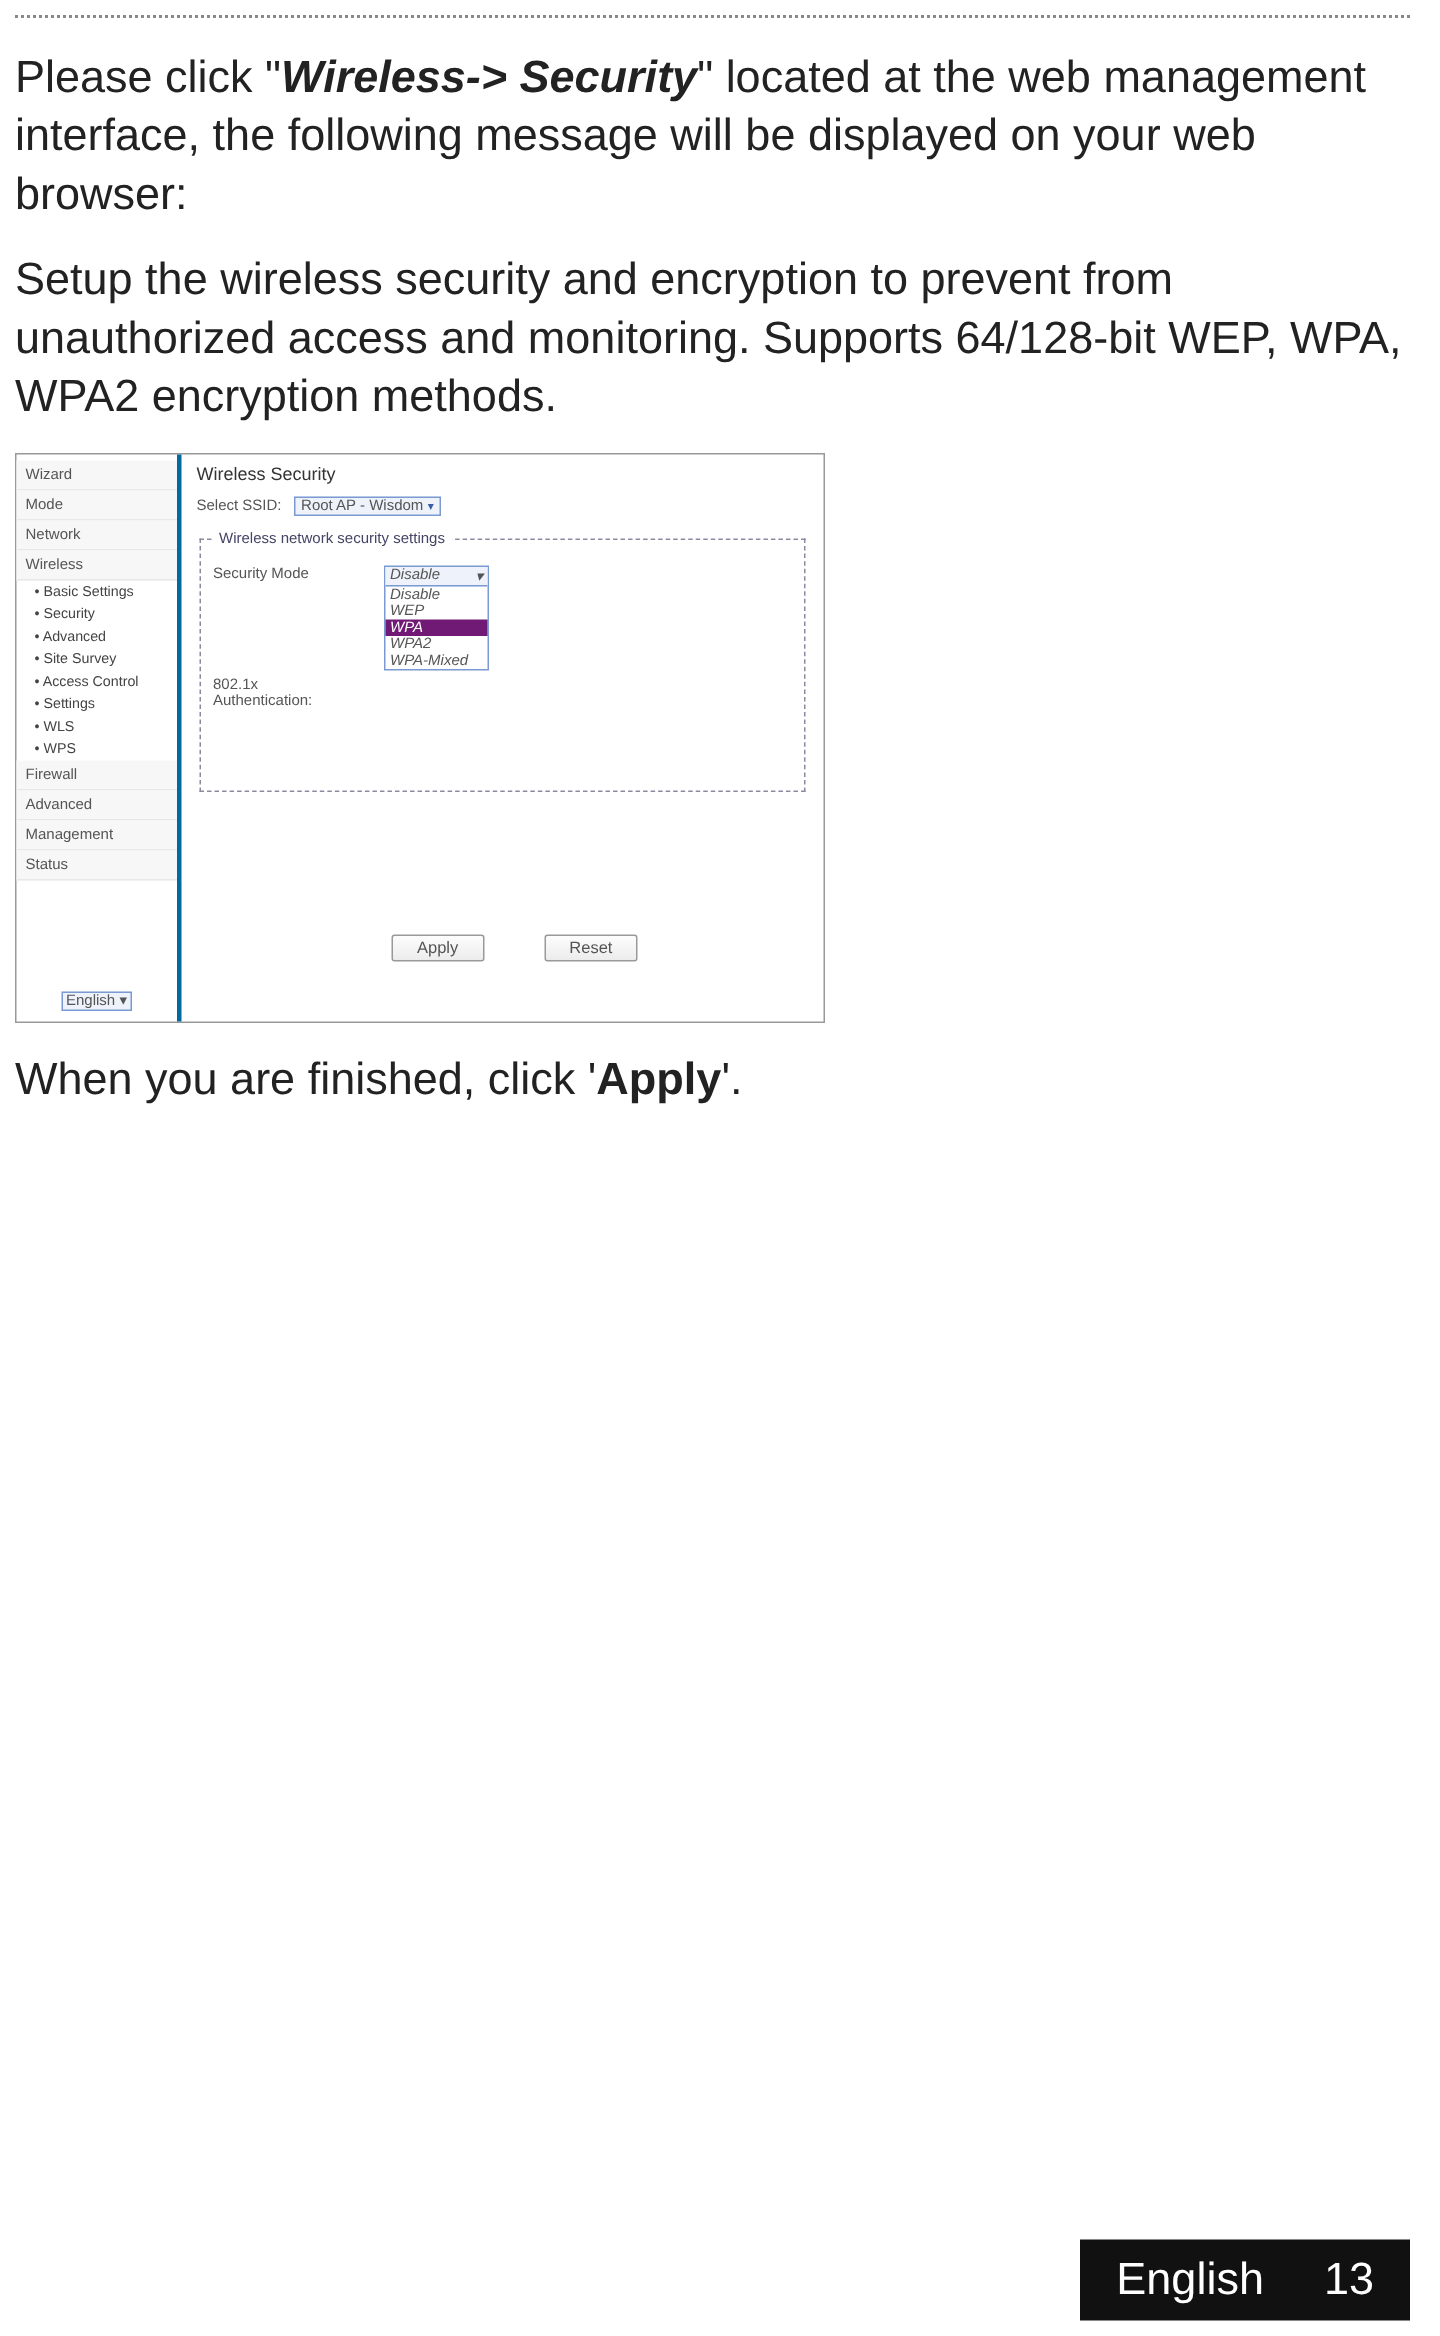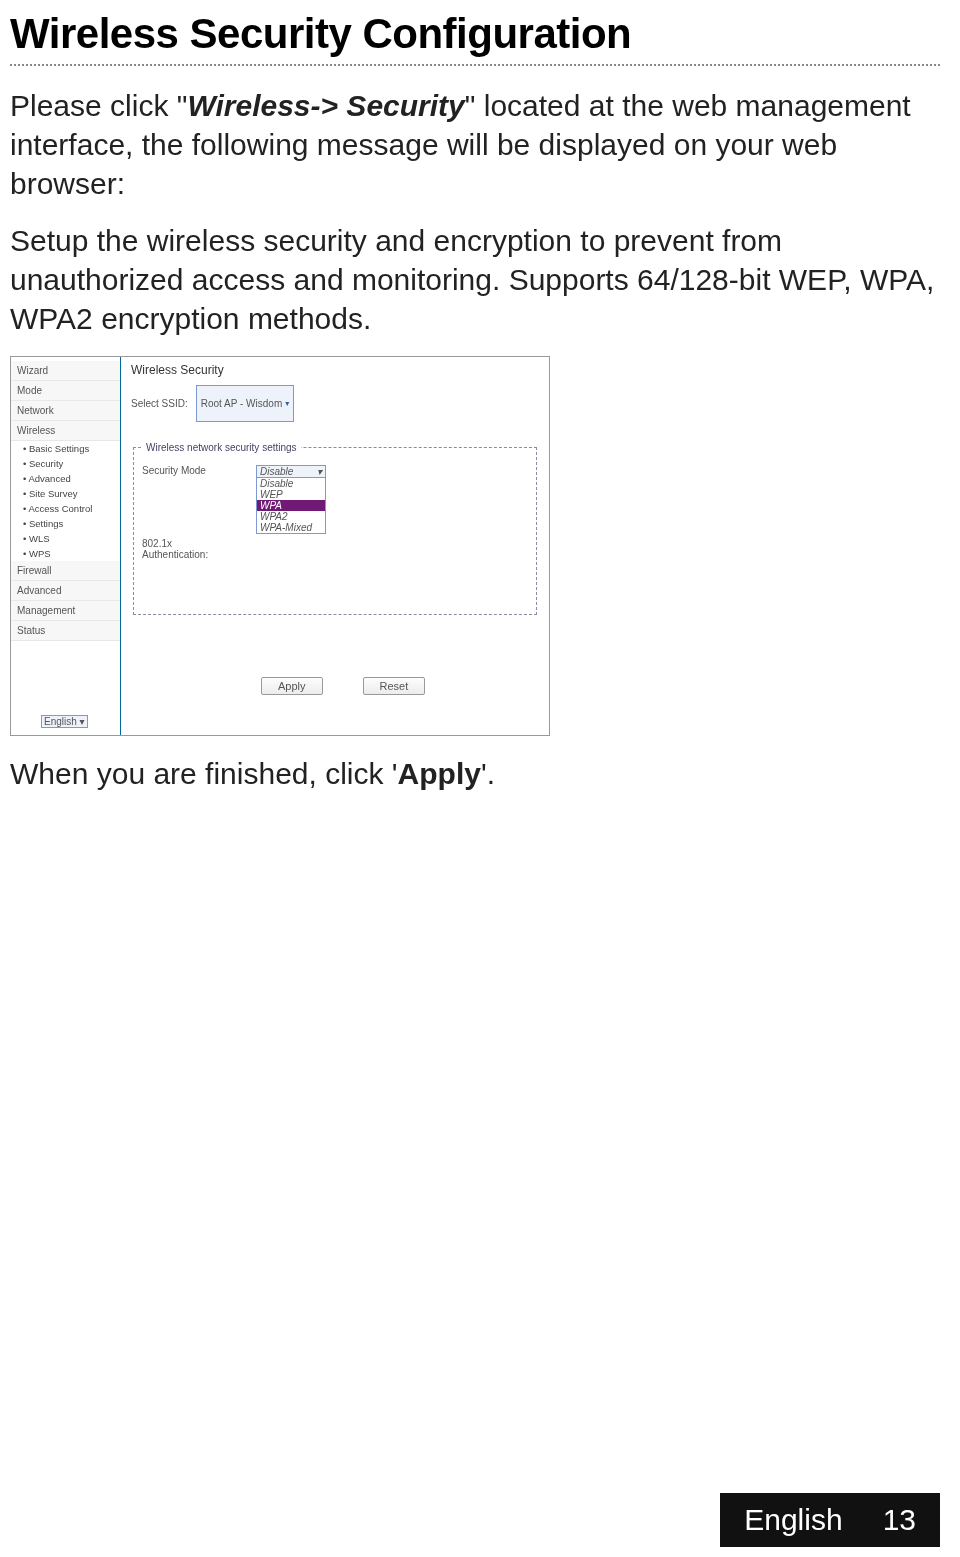--- a/index.html
+++ b/index.html
@@ -38,21 +38,21 @@
     border: 1px solid #999;
     background: #fff;
     font-size: 11px;
     color: #555;
     display: flex;
     position: relative;
     margin: 12px 0 8px 0;
   }
   .sidebar {
     width: 110px;
-    border-right: 1px solid #0369a1;
+    border-right: 3px solid #0369a1;
     padding: 4px 0;
   }
   .sb-item {
     padding: 4px 6px;
     border-bottom: 1px solid #e8e8e8;
     background: #f7f7f7;
     font-size: 10px;
   }
   .sb-sub {
     padding: 2px 6px 2px 12px;
@@ -83,30 +83,30 @@
   .row {
     display: flex;
     align-items: center;
     gap: 8px;
     margin: 4px 0;
     font-size: 10px;
   }
   .sel {
     border: 1px solid #7a9ad1;
     background: #eef3fb;
-    padding: 12px 4px;
+    padding: 0px 4px;
     font-size: 10px;
     display: inline-flex;
     align-items: center;
     gap:3px;
   }
   .sel .arrow { font-size:8px; color:#3a5fa0;}
   fieldset.grp {
     border: 1px dashed #8a8aa0;
-    margin-top: 20px;
+    margin-top: 10px;
     padding: 8px 8px 50px 8px;
     font-size: 10px;
   }
   fieldset.grp legend {
     font-size: 10px;
     color: #446;
     padding: 0 4px;
   }
   .sec-row { display:flex; align-items:flex-start; gap:16px; margin:4px 0;}
   .dropdown-open {
@@ -148,21 +148,20 @@
     display: flex;
     gap: 40px;
     font-size: 30px;
     align-items: baseline;
   }
 </style>
 </head>
 <body>
 
 <div class="page">
-  <h1>Wireless Security Configuration</h1>
   <hr class="dotted">
 
   <p class="body-text">
     <span>Please click "</span><span class="italic bold">Wireless-&gt; Security</span><span>" located at the web management interface, the following message will be displayed on your web browser:</span>
   </p>
 
   <p class="body-text">Setup the wireless security and encryption to prevent from unauthorized access and monitoring. Supports 64/128-bit WEP, WPA, WPA2 encryption methods.</p>
 
   <div class="shot">
     <div class="sidebar">

